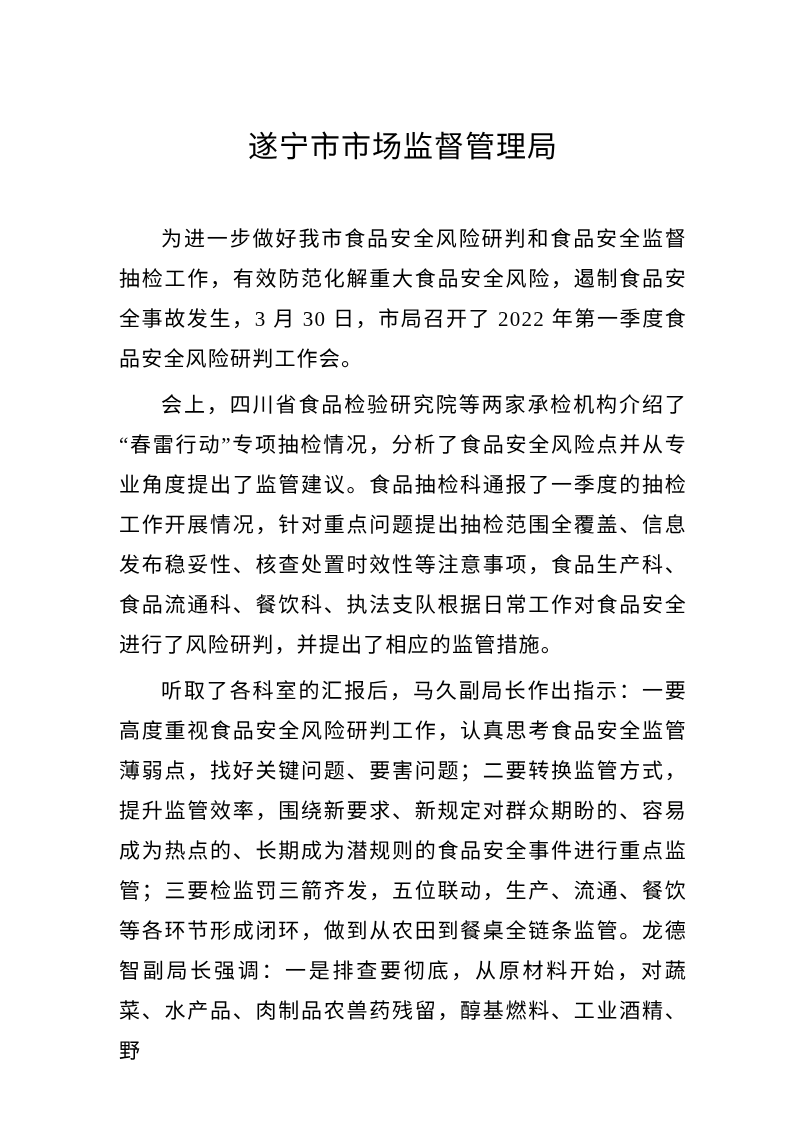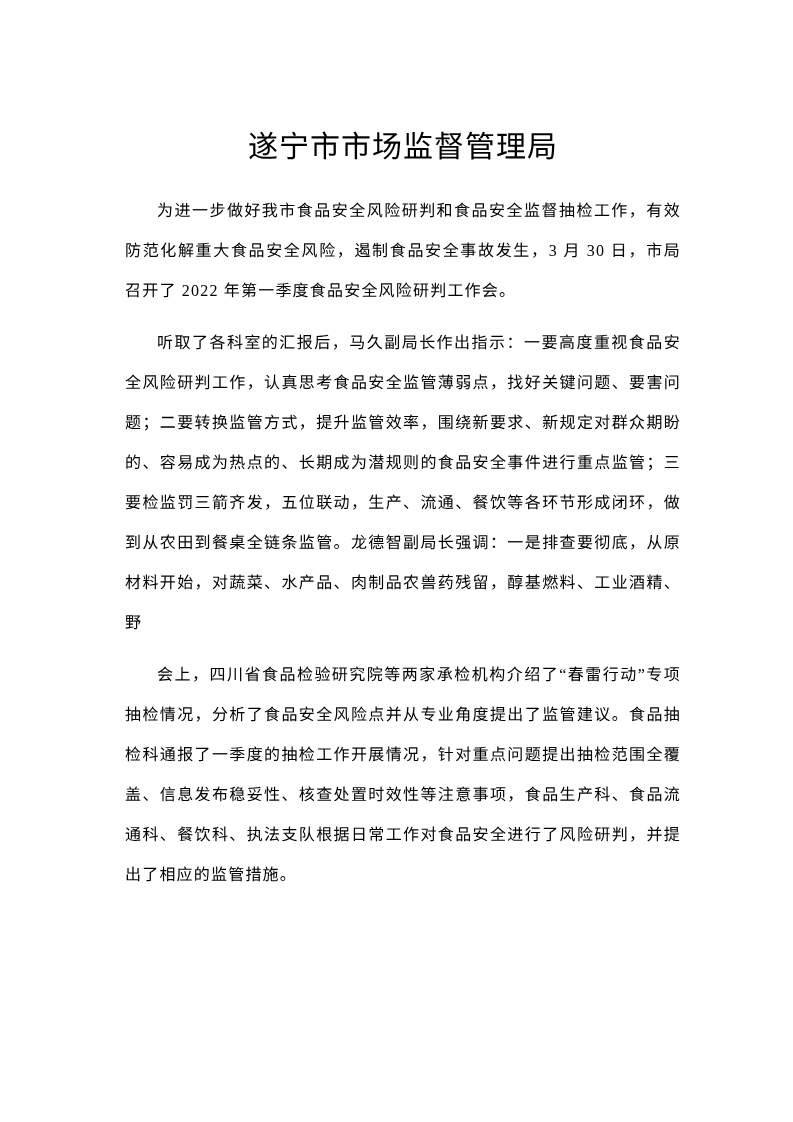--- a/index.html
+++ b/index.html
@@ -12,48 +12,48 @@
     width: 793px;
     height: 1122px;
     background: #ffffff;
     color: #000000;
     box-sizing: border-box;
     padding: 126px 100px 0 113px;
     font-family: "Liberation Serif", "DejaVu Serif", serif;
     overflow: hidden;
   }
   .doc-title {
-    margin: 0 0 23px 0;
+    margin: 0 0 51px 0;
     font-size: 30px;
     font-weight: normal;
     line-height: 42px;
     text-align: center;
     letter-spacing: 1px;
     color: #000000;
   }
   .doc-title .title-line {
     display: block;
     white-space: nowrap;
   }
   .doc-body p {
-    margin: 12px;
-    font-size: 16px;
+    margin: 6px;
+    font-size: 21px;
     line-height: 40px;
     letter-spacing: 1.2px;
     text-align: justify;
     text-justify: inter-character;
     text-indent: 2em;
     color: #000000;
   }
 </style>
 </head>
 <body>
 
 <div class="page">
   <h1 class="doc-title">
     <span class="title-line">遂宁市市场监督管理局</span>
   </h1>
   <div class="doc-body">
     <p>为进一步做好我市食品安全风险研判和食品安全监督抽检工作，有效防范化解重大食品安全风险，遏制食品安全事故发生，3 月 30 日，市局召开了 2022 年第一季度食品安全风险研判工作会。</p>
+    <p>会上，四川省食品检验研究院等两家承检机构介绍了“春雷行动”专项抽检情况，分析了食品安全风险点并从专业角度提出了监管建议。食品抽检科通报了一季度的抽检工作开展情况，针对重点问题提出抽检范围全覆盖、信息发布稳妥性、核查处置时效性等注意事项，食品生产科、食品流通科、餐饮科、执法支队根据日常工作对食品安全进行了风险研判，并提出了相应的监管措施。</p>
     <p>听取了各科室的汇报后，马久副局长作出指示：一要高度重视食品安全风险研判工作，认真思考食品安全监管薄弱点，找好关键问题、要害问题；二要转换监管方式，提升监管效率，围绕新要求、新规定对群众期盼的、容易成为热点的、长期成为潜规则的食品安全事件进行重点监管；三要检监罚三箭齐发，五位联动，生产、流通、餐饮等各环节形成闭环，做到从农田到餐桌全链条监管。龙德智副局长强调：一是排查要彻底，从原材料开始，对蔬菜、水产品、肉制品农兽药残留，醇基燃料、工业酒精、野</p>
-    <p>会上，四川省食品检验研究院等两家承检机构介绍了“春雷行动”专项抽检情况，分析了食品安全风险点并从专业角度提出了监管建议。食品抽检科通报了一季度的抽检工作开展情况，针对重点问题提出抽检范围全覆盖、信息发布稳妥性、核查处置时效性等注意事项，食品生产科、食品流通科、餐饮科、执法支队根据日常工作对食品安全进行了风险研判，并提出了相应的监管措施。</p>
   </div>
 </div>
 
 </body></html>

